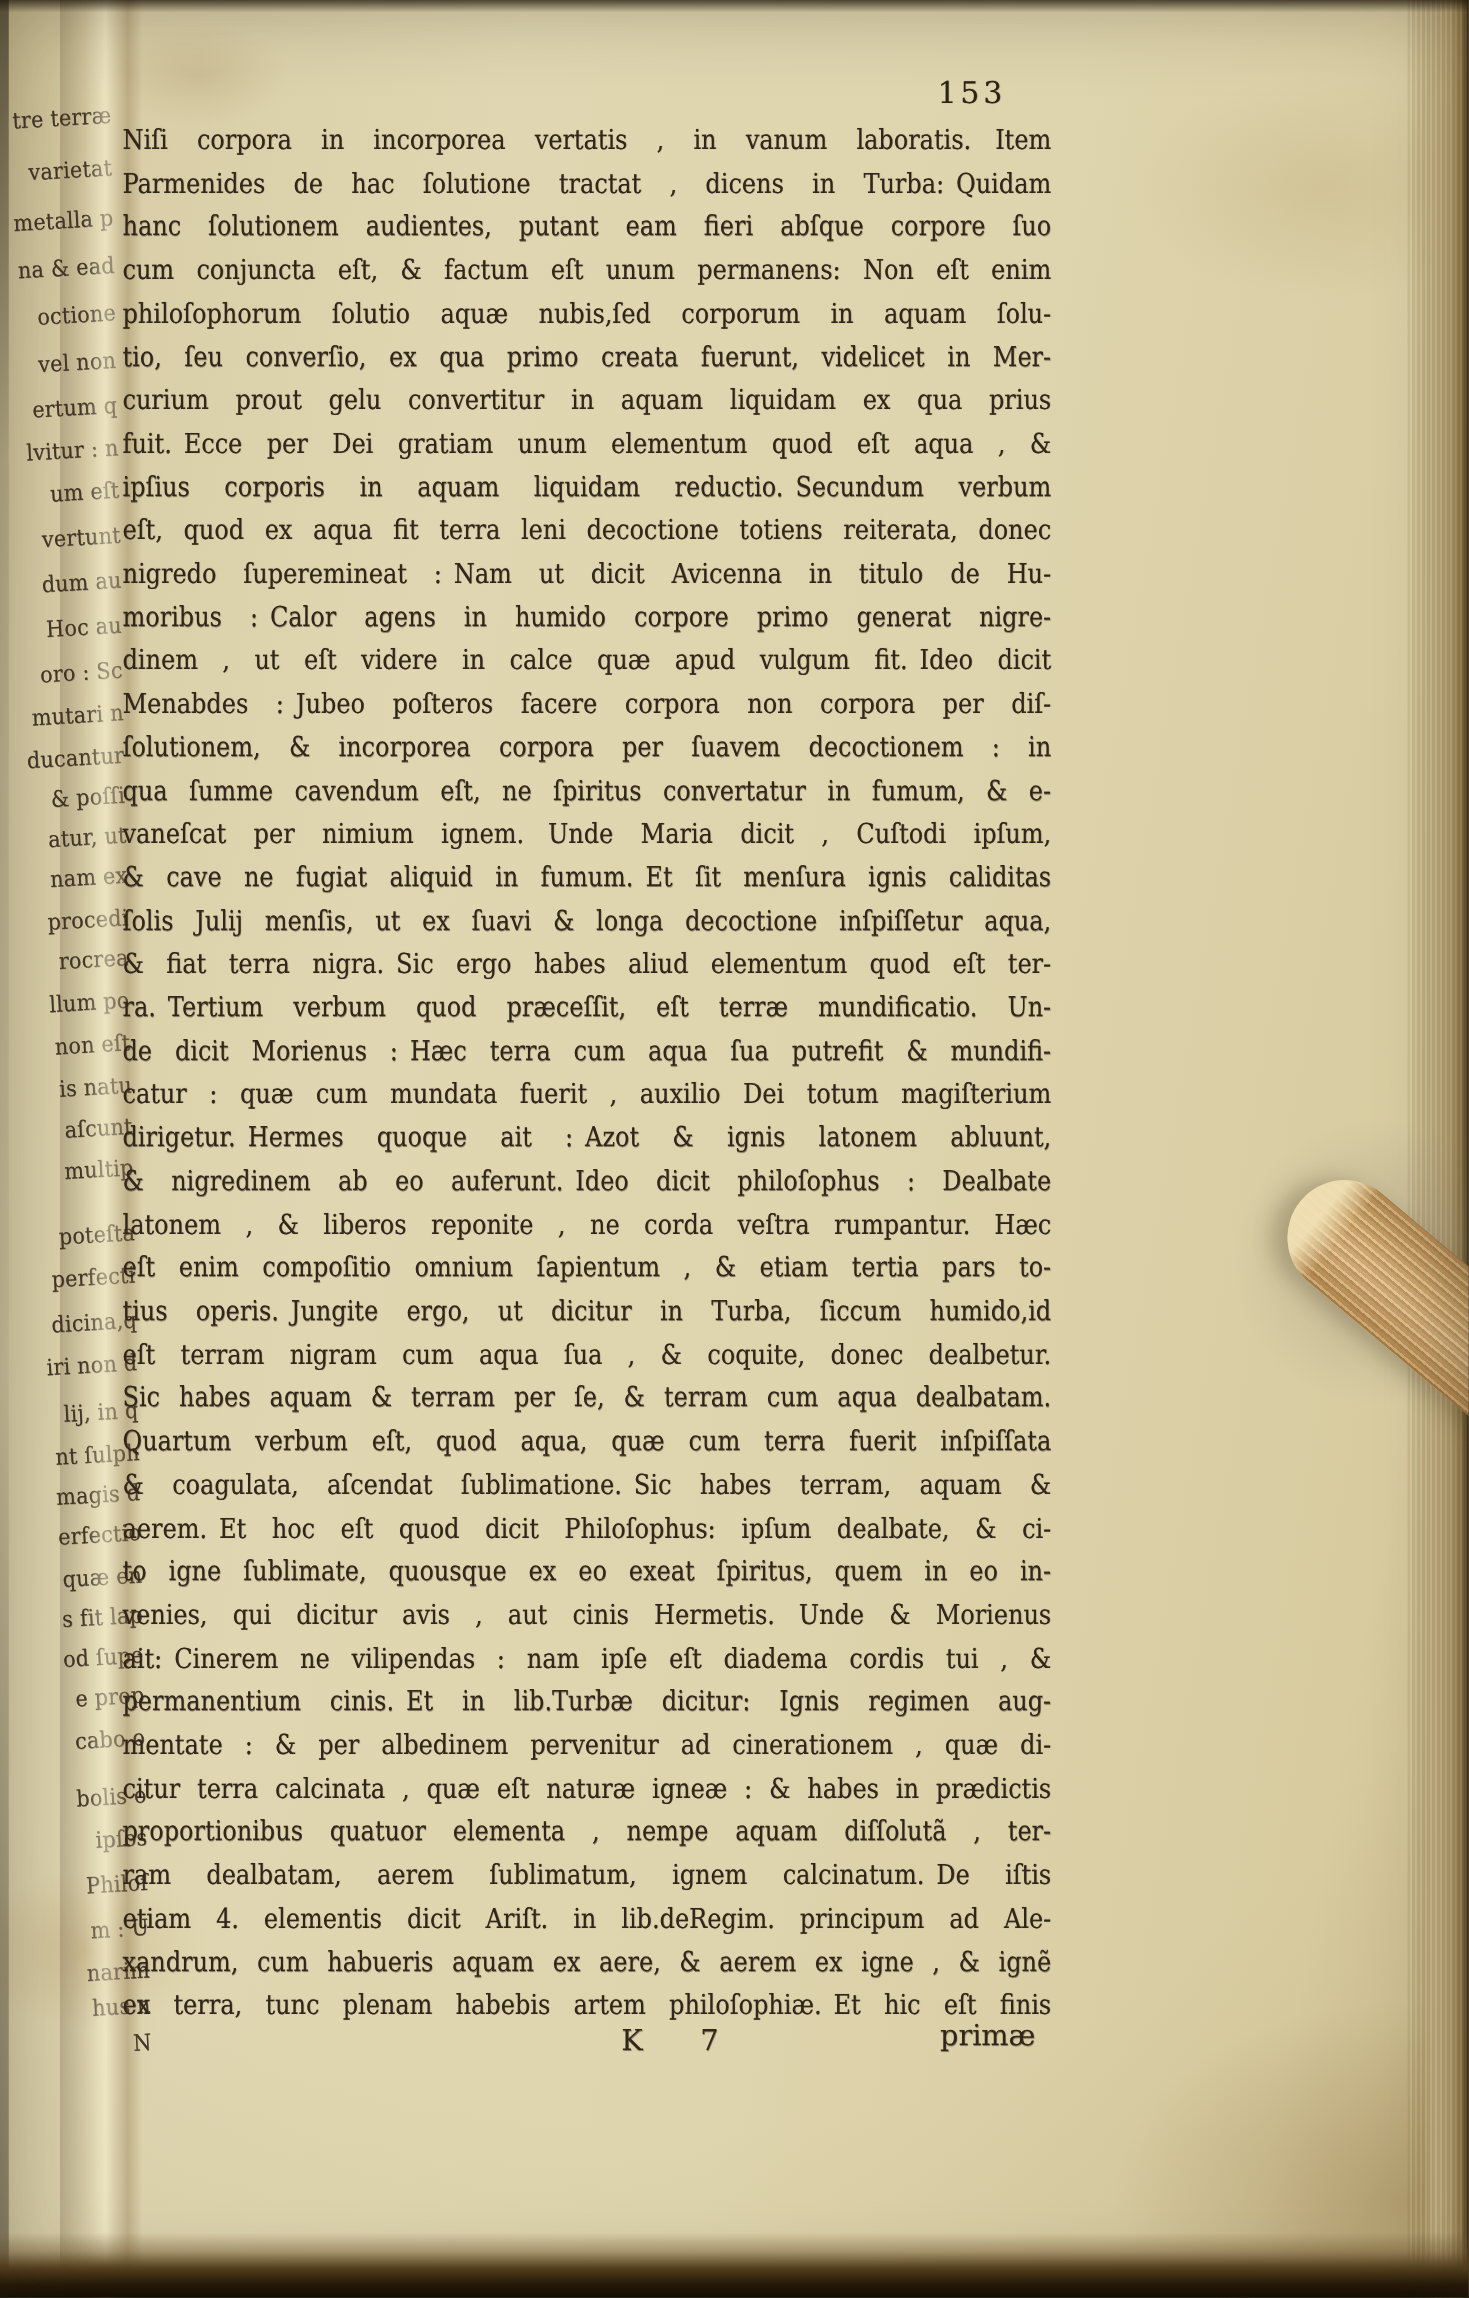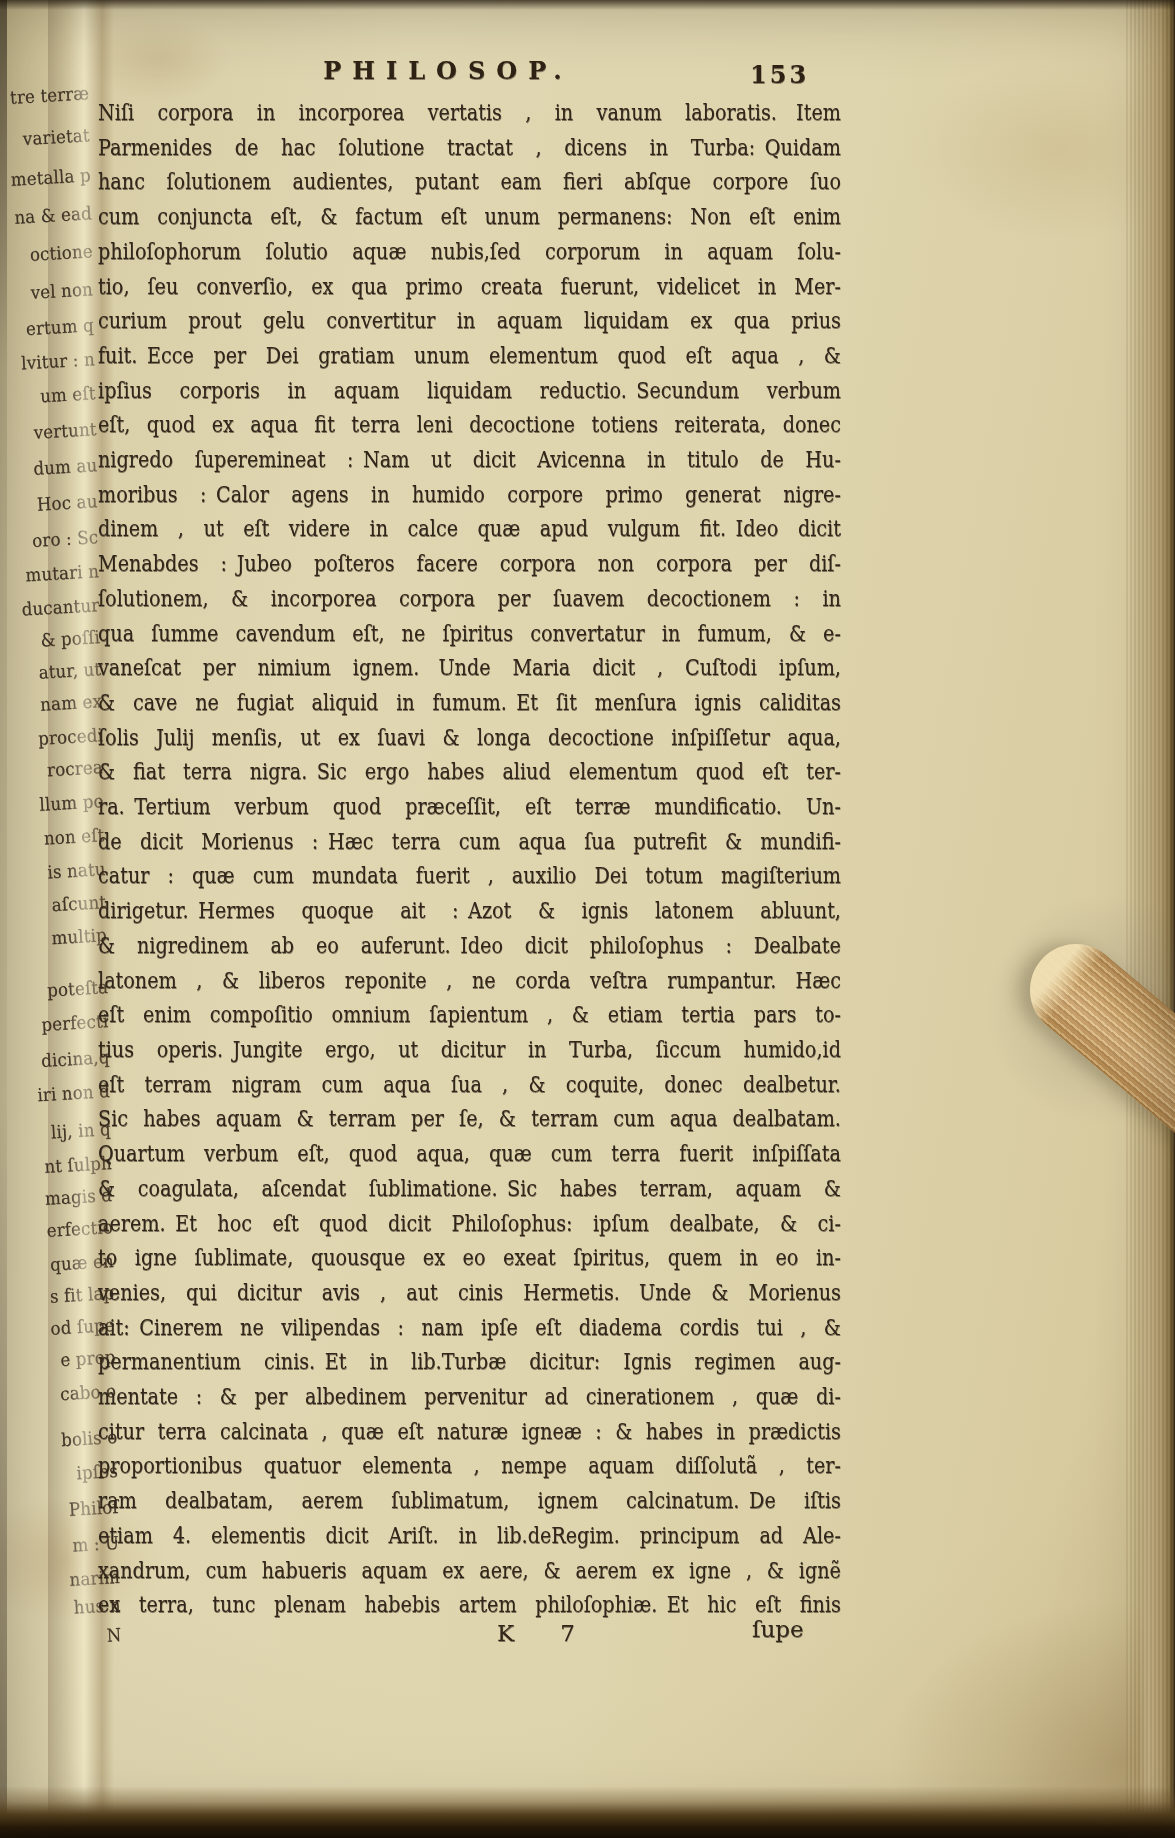--- a/index.html
+++ b/index.html
@@ -28,21 +28,21 @@
   .gutter{position:absolute;left:48px;top:0;width:66px;height:1838px;pointer-events:none;
     background:linear-gradient(90deg, rgba(70,52,28,.22), rgba(70,52,28,.04) 30%,
       rgba(250,244,212,.55) 55%, rgba(125,100,58,.30) 82%, rgba(125,100,58,0));}
   .left-dark{position:absolute;left:0;top:0;width:7px;height:1838px;
     background:linear-gradient(180deg, rgba(20,14,8,.55), rgba(20,14,8,.12) 20%, rgba(20,14,8,.05) 60%, rgba(20,14,8,.4));}
   
   .running-header{position:absolute;left:98px;top:56px;width:700px;text-align:center;
     font-size:24px;letter-spacing:11px;color:#2e2315;font-weight:bold;
     text-shadow:.4px .5px .6px rgba(50,38,25,.5);}
   .page-number{position:absolute;left:750px;top:60px;font-size:24px;letter-spacing:3px;
-    color:#2e2315;font-weight:bold;text-shadow:.4px .5px .6px rgba(50,38,25,.5);}
+    color:#2e2315;font-weight:normal;text-shadow:.4px .5px .6px rgba(50,38,25,.5);}
   
   .text-block{position:absolute;left:98px;top:96px;width:852px;
     transform:scaleX(.872);transform-origin:0 0;
     font-size:22px;line-height:34.7px;color:#31261a;
     text-shadow:.4px .5px .6px rgba(50,38,25,.55);}
   .tl{text-align:justify;text-align-last:justify;white-space:normal;}
   .signature{position:absolute;left:497px;top:1620px;font-size:23px;color:#31261a;
     text-shadow:.4px .5px .6px rgba(50,38,25,.55);}
   .catchword{position:absolute;left:752px;top:1616px;font-size:23px;color:#31261a;
     text-shadow:.4px .5px .6px rgba(50,38,25,.55);}
@@ -120,21 +120,20 @@
       <div class="mf" style="top: 1498px;">Philoſ</div>
       <div class="mf" style="top: 1534px;">m : U</div>
       <div class="mf" style="top: 1568px;">narim</div>
       <div class="mf" style="top: 1596px;">hus n</div>
       <div class="mf" style="top: 1626px;">N</div>
   </div>
 
   <div class="gutter"></div>
   <div class="left-dark"></div>
 
-  <div class="running-header">PHILOSOP.</div>
   <div class="page-number">153</div>
 
   <div class="text-block">
     <div class="tl">Niſi corpora in incorporea vertatis , in vanum laboratis. Item</div>
       <div class="tl">Parmenides de hac ſolutione tractat , dicens in Turba: Quidam</div>
       <div class="tl">hanc ſolutionem audientes, putant eam fieri abſque corpore ſuo</div>
       <div class="tl">cum conjuncta eſt, &amp; factum eſt unum permanens: Non eſt enim</div>
       <div class="tl">philoſophorum ſolutio aquæ nubis,ſed corporum in aquam ſolu-</div>
       <div class="tl">tio, ſeu converſio, ex qua primo creata fuerunt, videlicet in Mer-</div>
       <div class="tl">curium prout gelu convertitur in aquam liquidam ex qua prius</div>
@@ -171,21 +170,21 @@
       <div class="tl">mentate : &amp; per albedinem pervenitur ad cinerationem , quæ di-</div>
       <div class="tl">citur terra calcinata , quæ eſt naturæ igneæ : &amp; habes in prædictis</div>
       <div class="tl">proportionibus quatuor elementa , nempe aquam diſſolutã , ter-</div>
       <div class="tl">ram dealbatam, aerem ſublimatum, ignem calcinatum. De iſtis</div>
       <div class="tl">etiam 4. elementis dicit Ariſt. in lib.deRegim. principum ad Ale-</div>
       <div class="tl">xandrum, cum habueris aquam ex aere, &amp; aerem ex igne , &amp; ignẽ</div>
       <div class="tl">ex terra, tunc plenam habebis artem philoſophiæ. Et hic eſt finis</div>
   </div>
 
   <div class="signature">K  7</div>
-  <div class="catchword">ſupe</div>
+  <div class="catchword">primæ</div>
 
   <div class="fore-edge"></div>
   <div class="stick-halo"></div>
   <div class="stick"></div>
 
   <div class="bottom-edge"></div>
   <div class="top-edge"></div>
   <div class="vignette"></div>
 
 </div>

